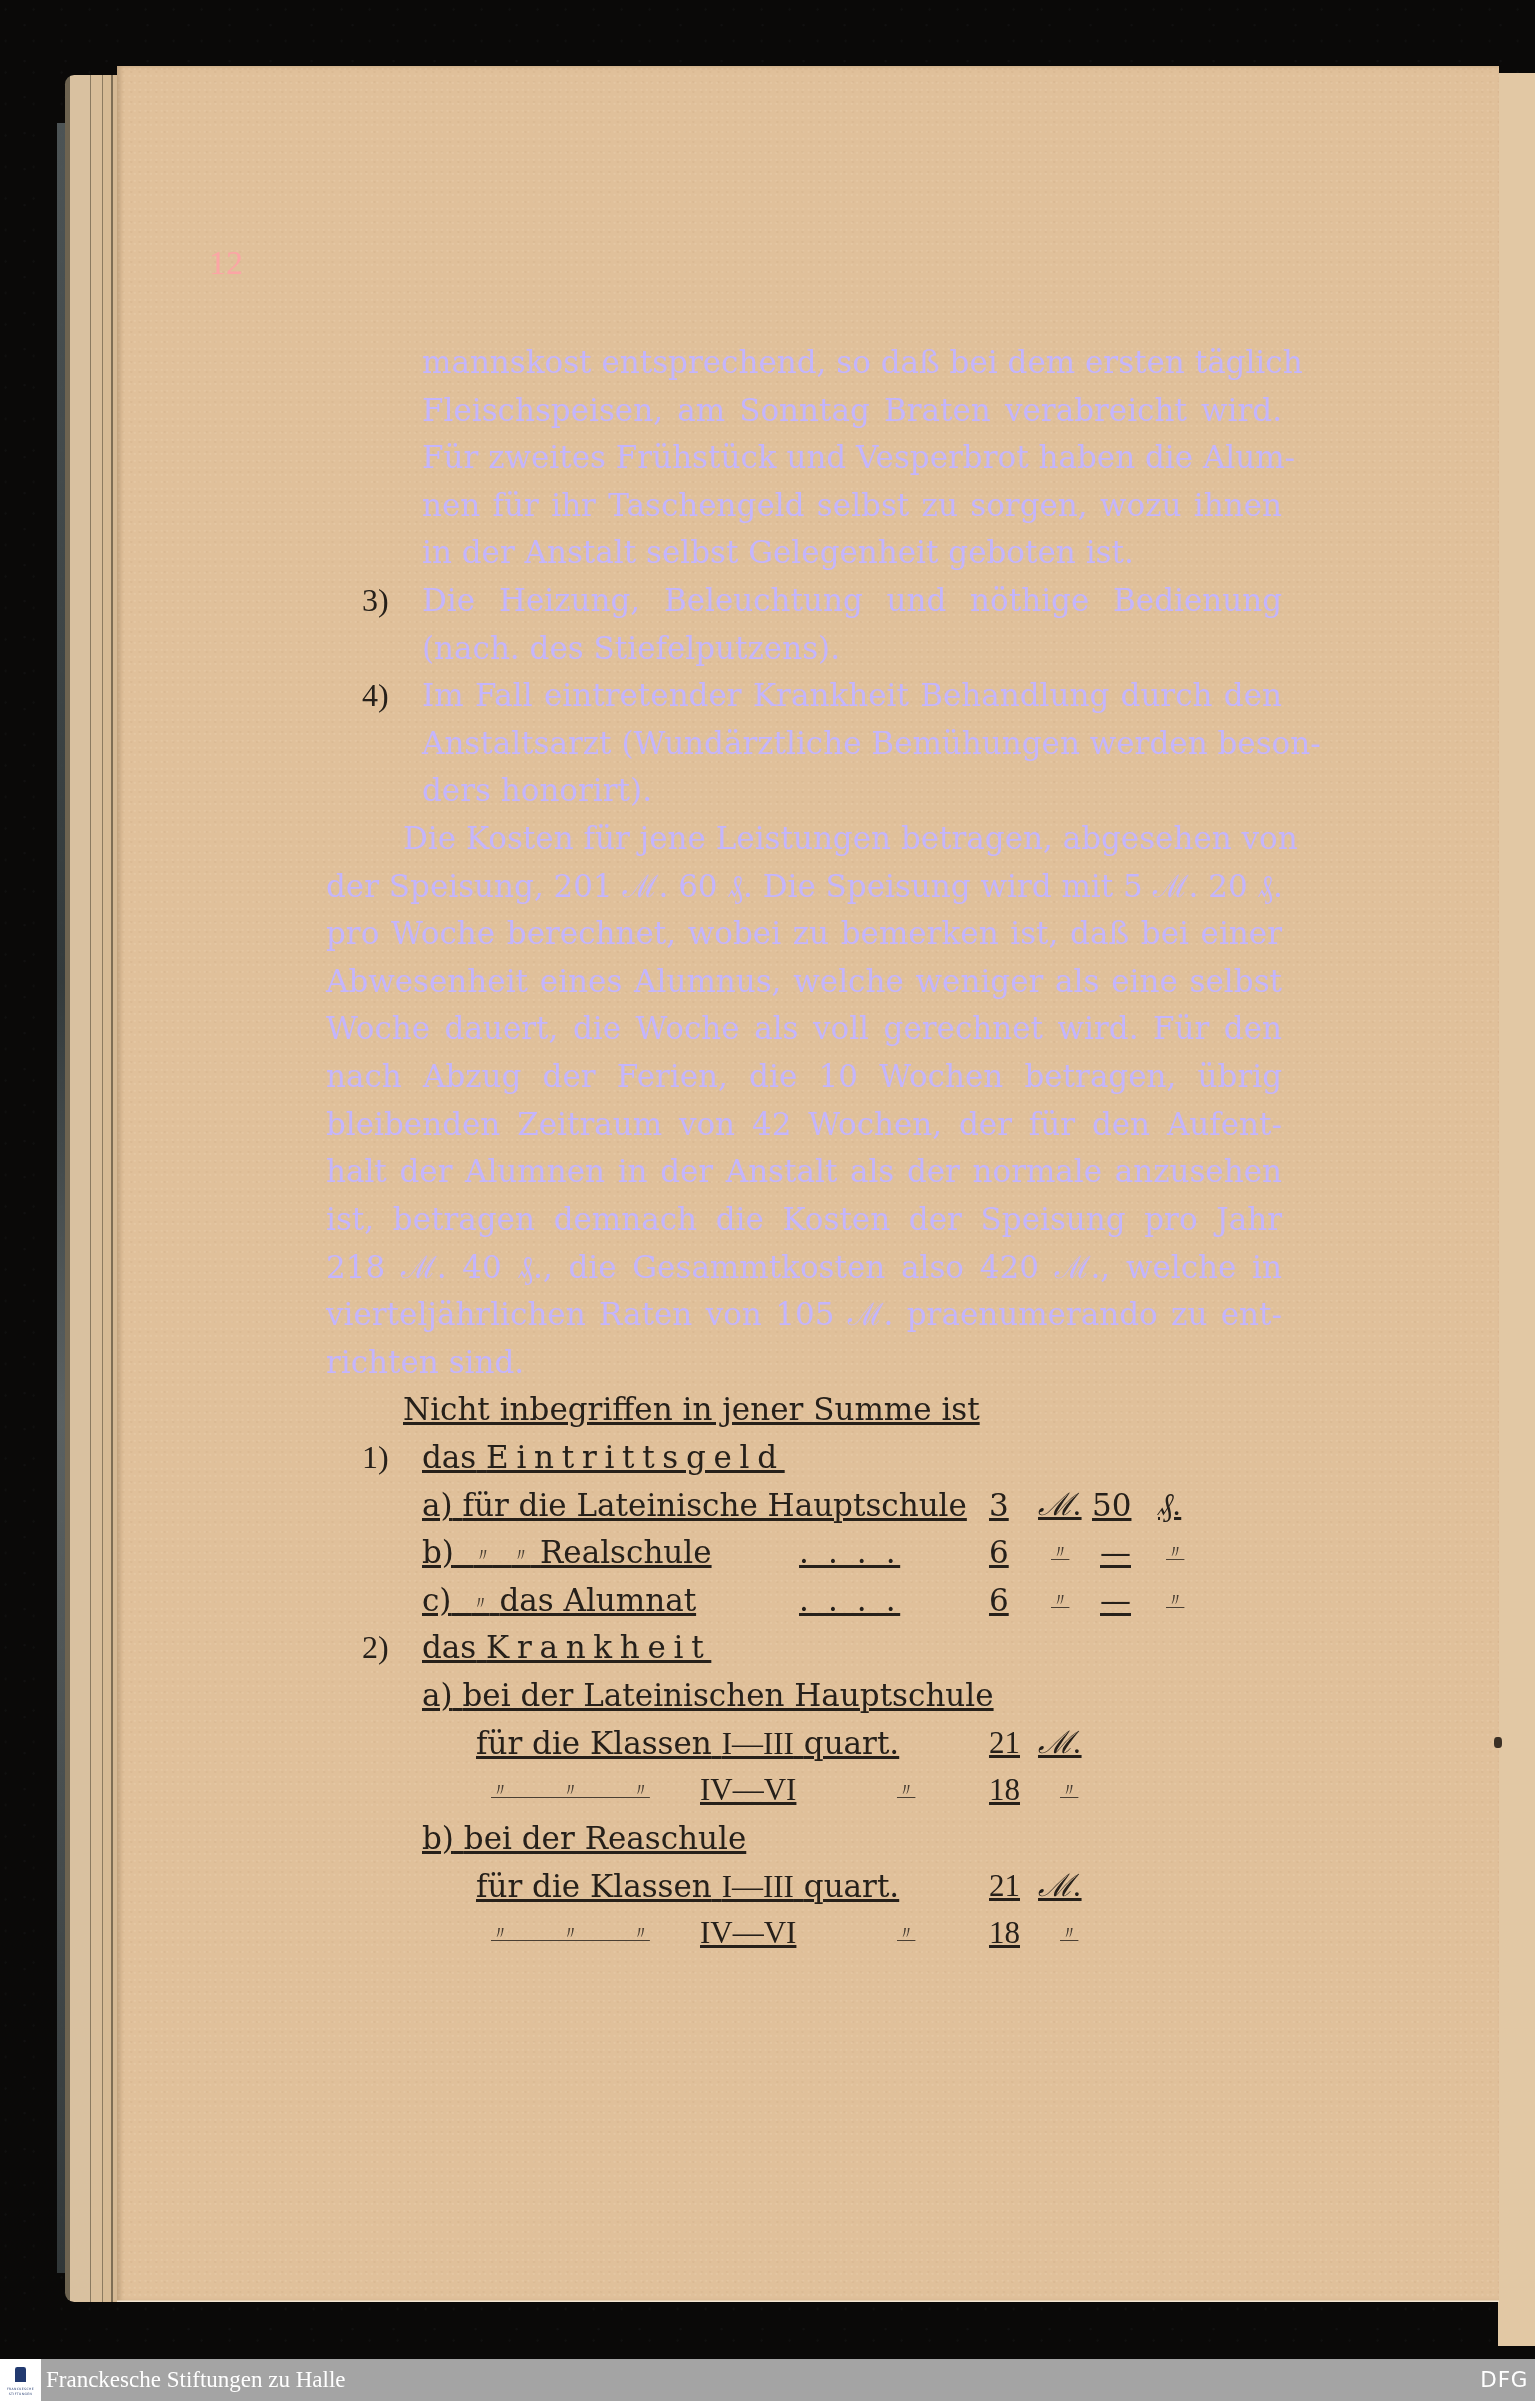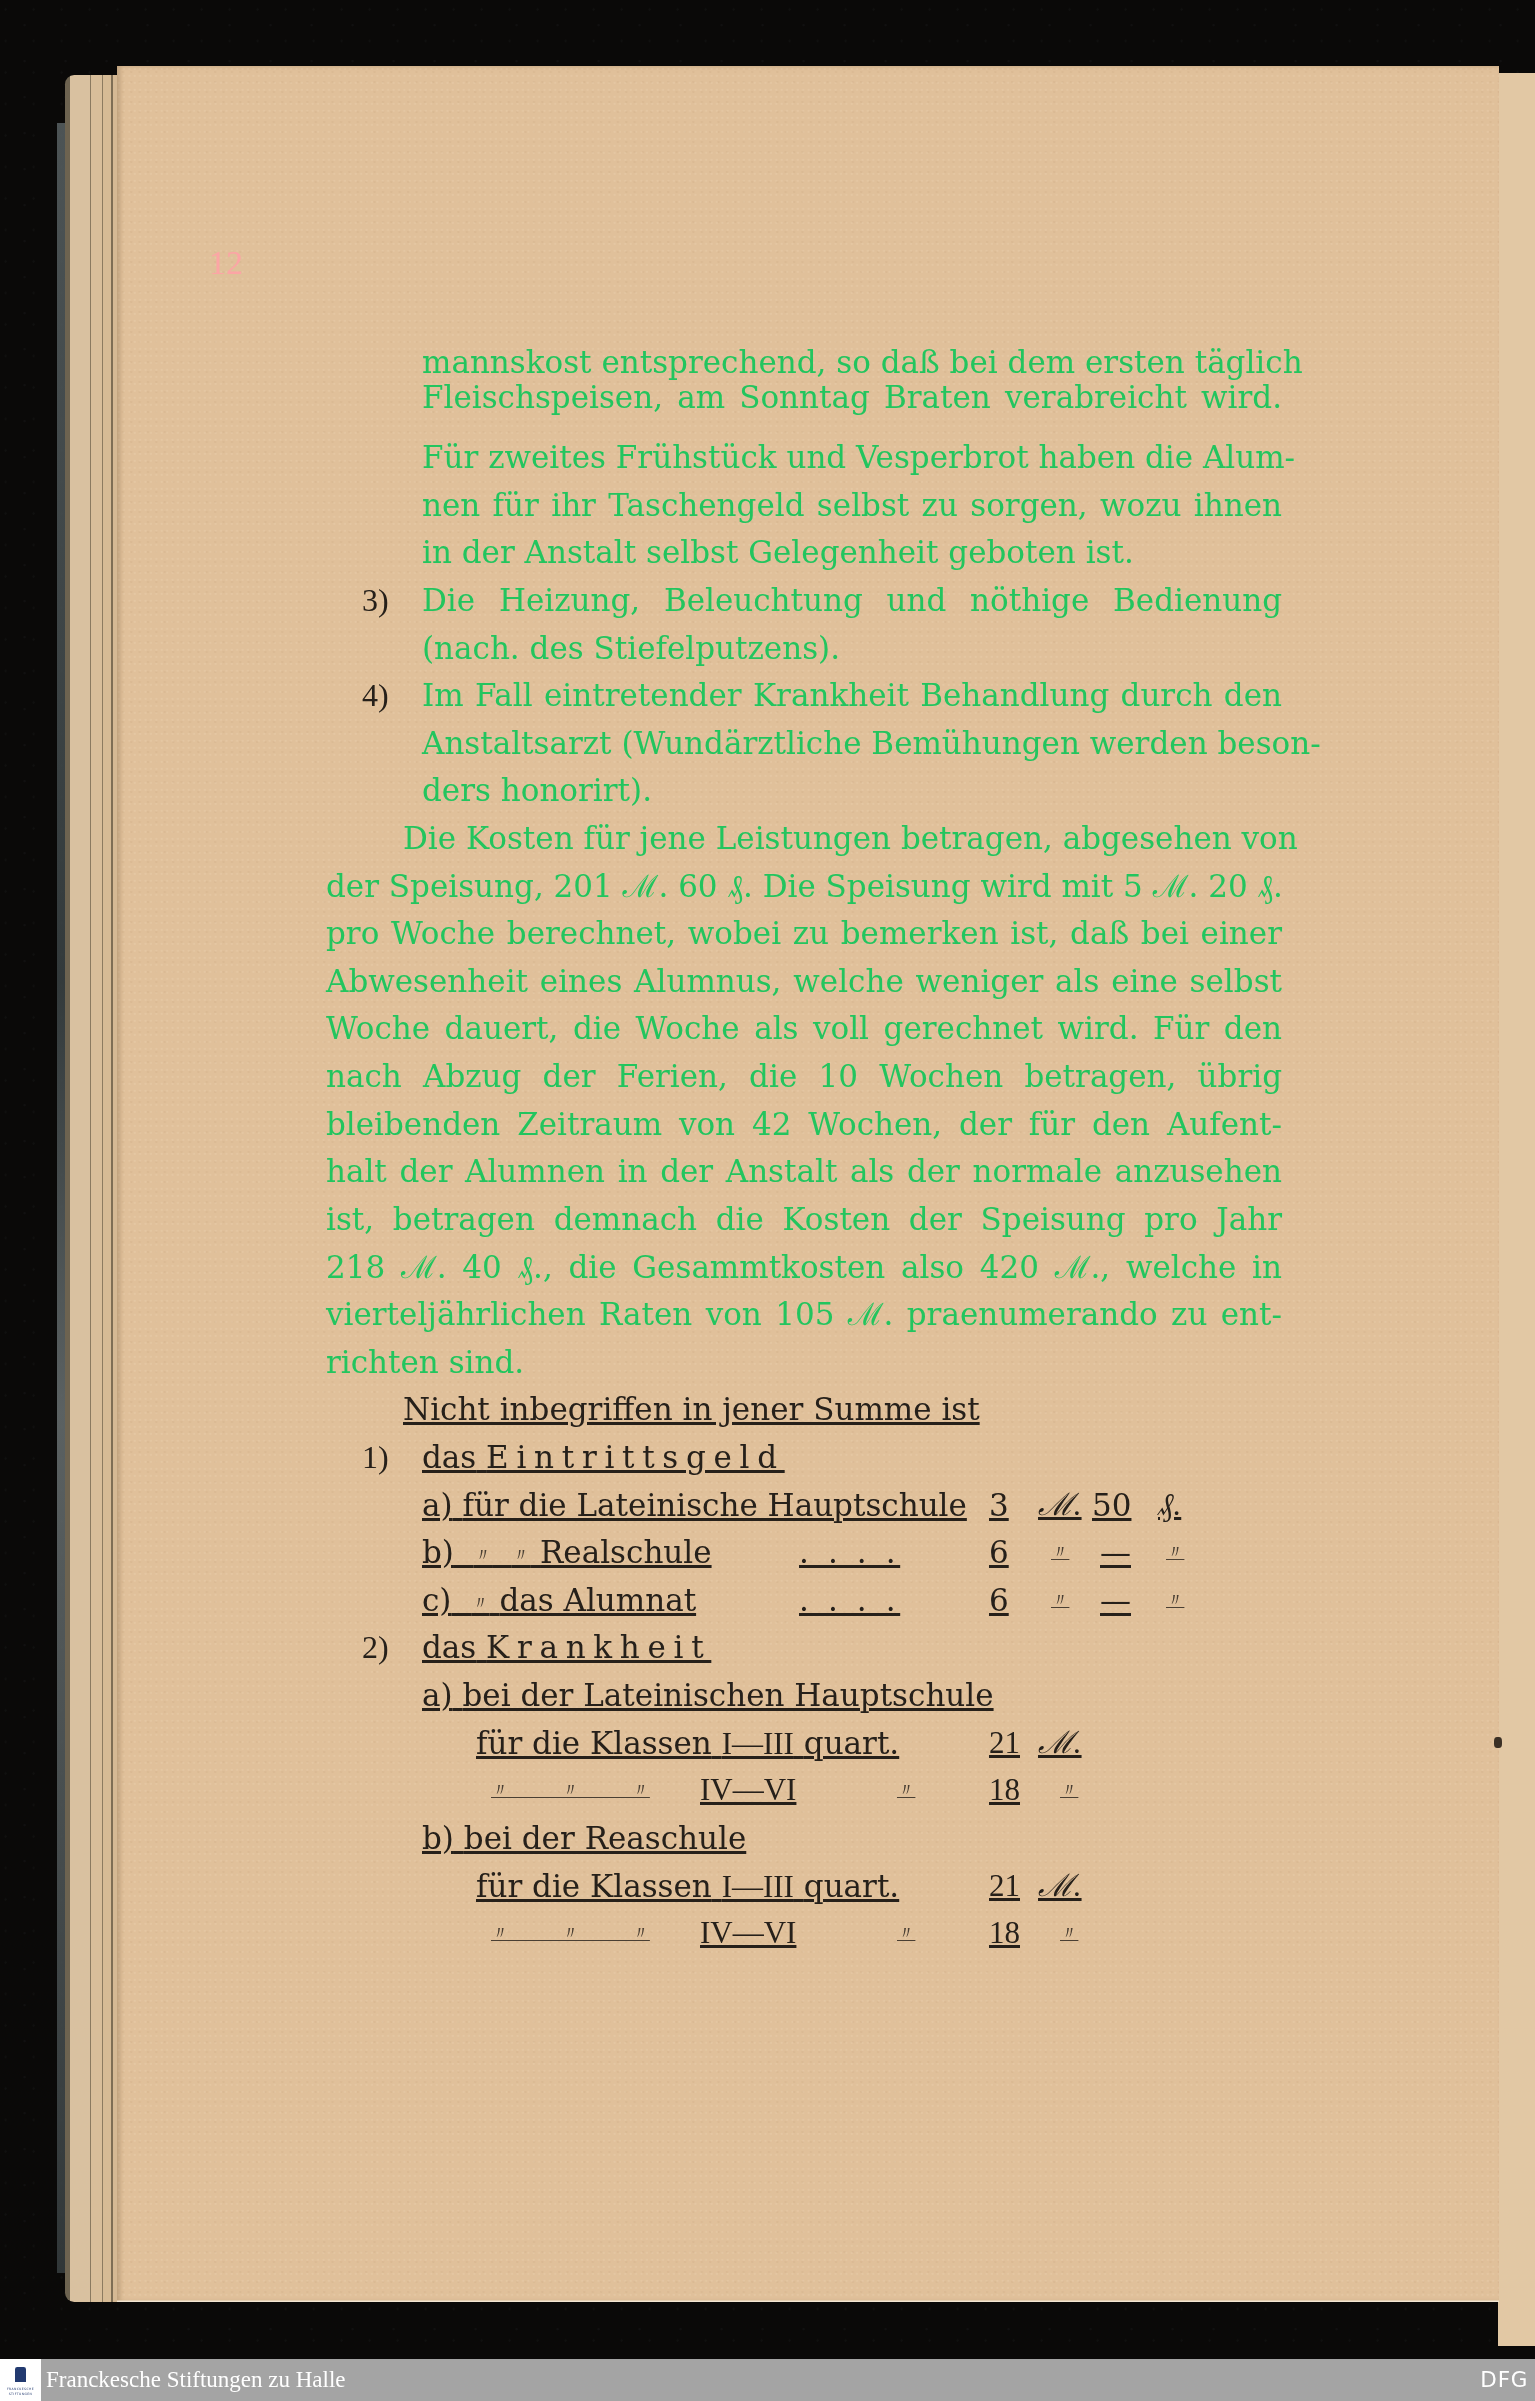--- a/index.html
+++ b/index.html
@@ -40,21 +40,21 @@
     background-size: 5.4px 7px, 8.4px 10px;
     box-shadow: inset 0 -1.5px 0 #f3e6d2, inset 3.1px 0 4.6px rgba(90,70,40,0.25);
   }
   .pageno {
     position: absolute; left: 209px; top: 244px; font-size: 34px;
     font-family: "Liberation Serif", serif; color: #fca5a5;
   }
   .line {
     position: absolute; left: 422px; width: 860px;
     font-family: "DejaVu Serif", serif; font-size: 31px; line-height: 48px; height: 48px;
-    color: #22c55e; white-space: nowrap;
+    color: #c4b5fd; white-space: nowrap;
     text-align: justify; text-align-last: justify;
   }
   .line.last { text-align-last: left; }
   .line.w { left: 326px; width: 956px; }
   .line.indent { left: 403px; width: 879px; }
   .num {
     position: absolute; left: 362px; width: 46px;
     font-family: "Liberation Serif", serif; font-size: 32px; line-height: 48px; color: #26201a;
   }
   .spaced { letter-spacing: 7.7px; }
@@ -99,21 +99,21 @@
 <div class="leaf-stack"></div>
 <div class="next-page"></div>
 
 <div class="page"></div>
 <div class="nick"></div>
 
 <div class="pageno">12</div>
 
 <div>
   <div class="line" style="top:338px">mannskost entsprechend, so daß bei dem ersten täglich</div>
-  <div class="line" style="top:373px">Fleischspeisen, am Sonntag Braten verabreicht wird.</div>
+  <div class="line" style="top:386px">Fleischspeisen, am Sonntag Braten verabreicht wird.</div>
   <div class="line" style="top:433px">Für zweites Frühstück und Vesperbrot haben die Alum-</div>
   <div class="line" style="top:481px">nen für ihr Taschengeld selbst zu sorgen, wozu ihnen</div>
   <div class="line last" style="top:528px">in der Anstalt selbst Gelegenheit geboten ist.</div>
 </div>
 
 <div>
   <div class="num" style="top:576px">3)</div>
   <div class="line" style="top:576px">Die Heizung, Beleuchtung und nöthige Bedienung</div>
   <div class="line last" style="top:624px">(nach. des Stiefelputzens).</div>
 </div>

